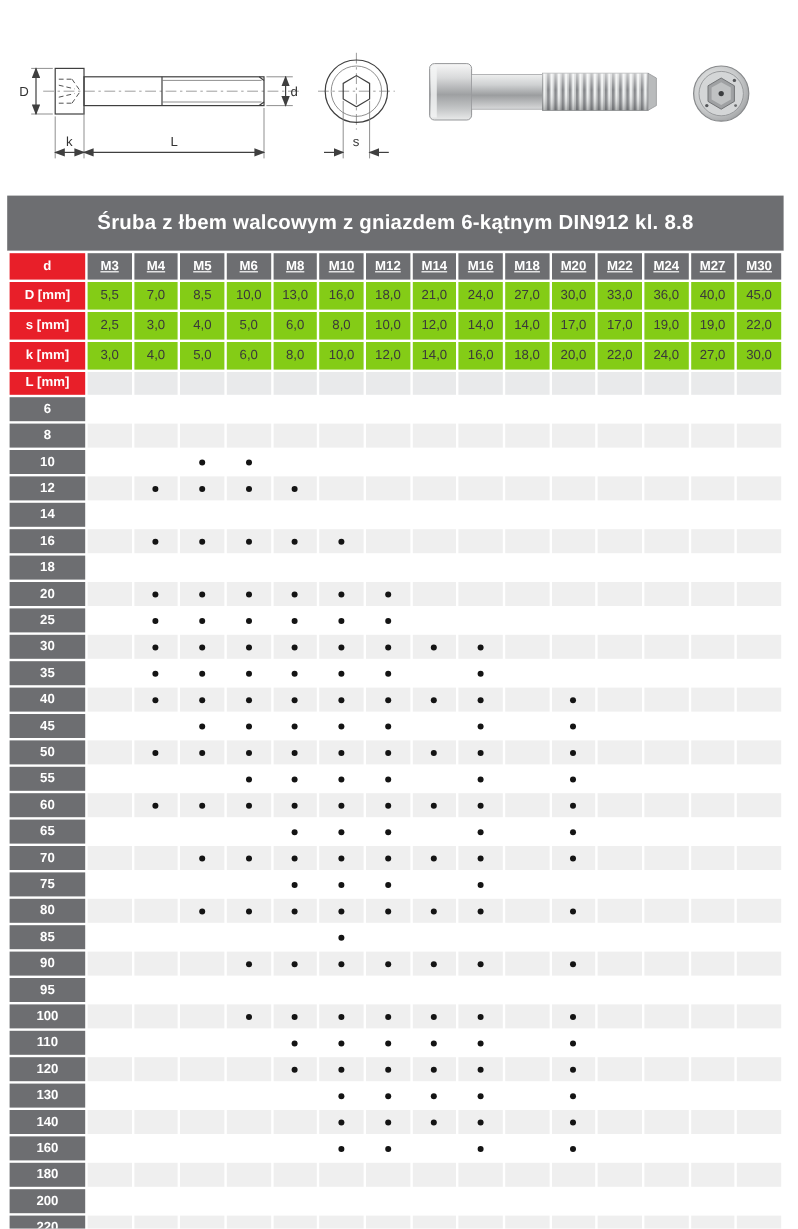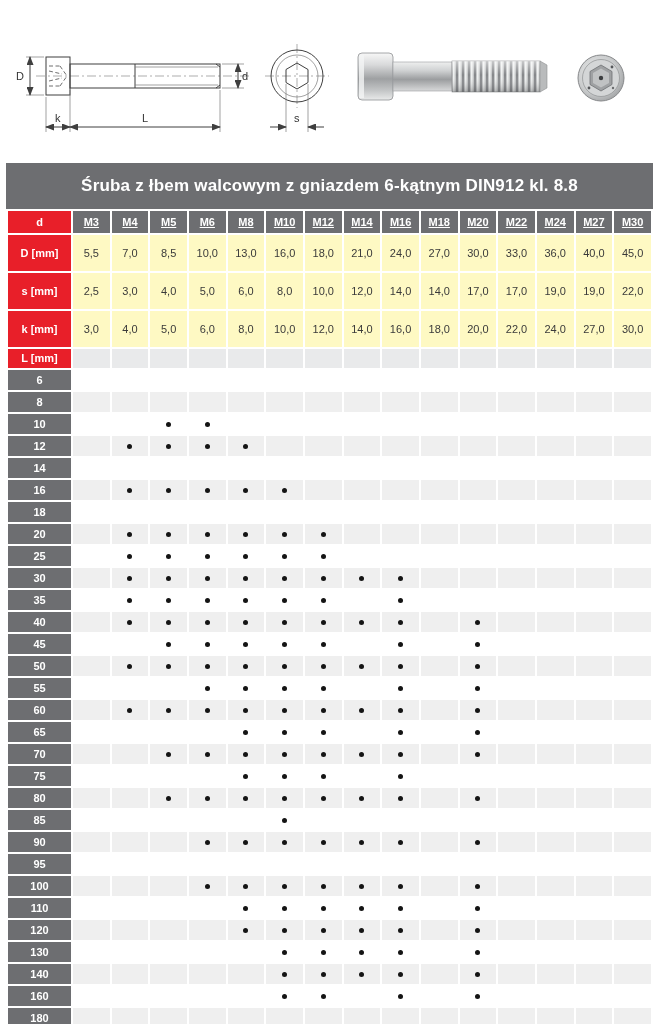--- a/index.html
+++ b/index.html
@@ -11,28 +11,28 @@
   .figures svg{display:block;}
 
   
   .table-wrap{position:absolute;top:163px;left:6px;width:647px;}
   .title-bar{height:46px;background:#6d6e71;color:#fff;font-size:17px;font-weight:bold;
              display:flex;align-items:center;justify-content:center;letter-spacing:.2px;}
   table.spec{border-collapse:separate;border-spacing:2px;width:647px;table-layout:fixed;background:#fff;margin-top:0;}
   table.spec td{padding:0;text-align:center;vertical-align:middle;font-size:11px;line-height:1;overflow:hidden;}
 
   tr.hdr td{height:22px;}
-  tr.dim td{height:36px;}
+  tr.dim td{height:23px;}
   tr.lhead td{height:19px;margin-left:32px;}
   tr.len td{height:20px;}
 
   td.c-red{background:#e81f29;color:#fff;font-weight:bold;font-size:12px;}
   td.c-red.small{font-size:11px;}
   td.c-head{background:#6d6e71;color:#fff;font-weight:bold;text-decoration:underline;}
-  td.c-dim{background:#fef9c3;color:#3a3a3a;}
+  td.c-dim{background:#84cc16;color:#3a3a3a;}
   td.c-lhead{background:#e9eaeb;}
   td.c-rowlabel{background:#6d6e71;color:#fff;font-weight:bold;}
   tr.len.odd td.data{background:#efefef;}
   tr.len.even td.data{background:#ffffff;}
   .dot{width:5px;height:5px;border-radius:50%;background:#141414;margin:0 auto;}
 
   
   .ln{stroke:#3f3f3f;stroke-width:1;fill:none;}
   .thin{stroke:#7a7a7a;stroke-width:.7;fill:none;}
   .dash{stroke:#4a4a4a;stroke-width:.8;fill:none;stroke-dasharray:4 2.5;}

